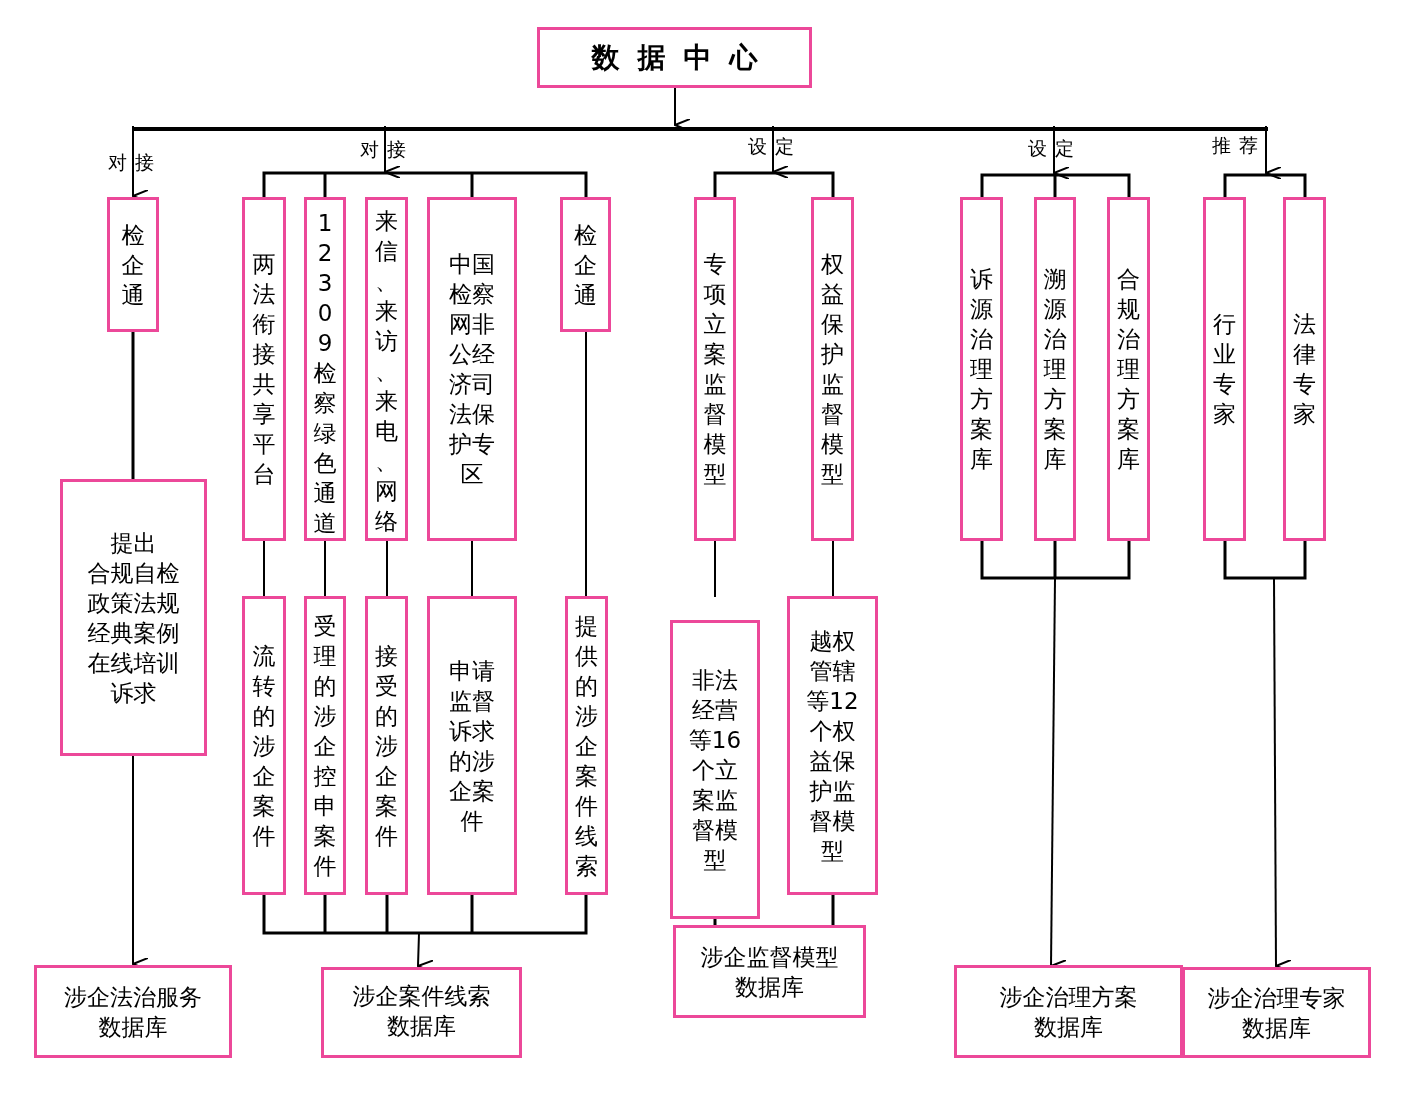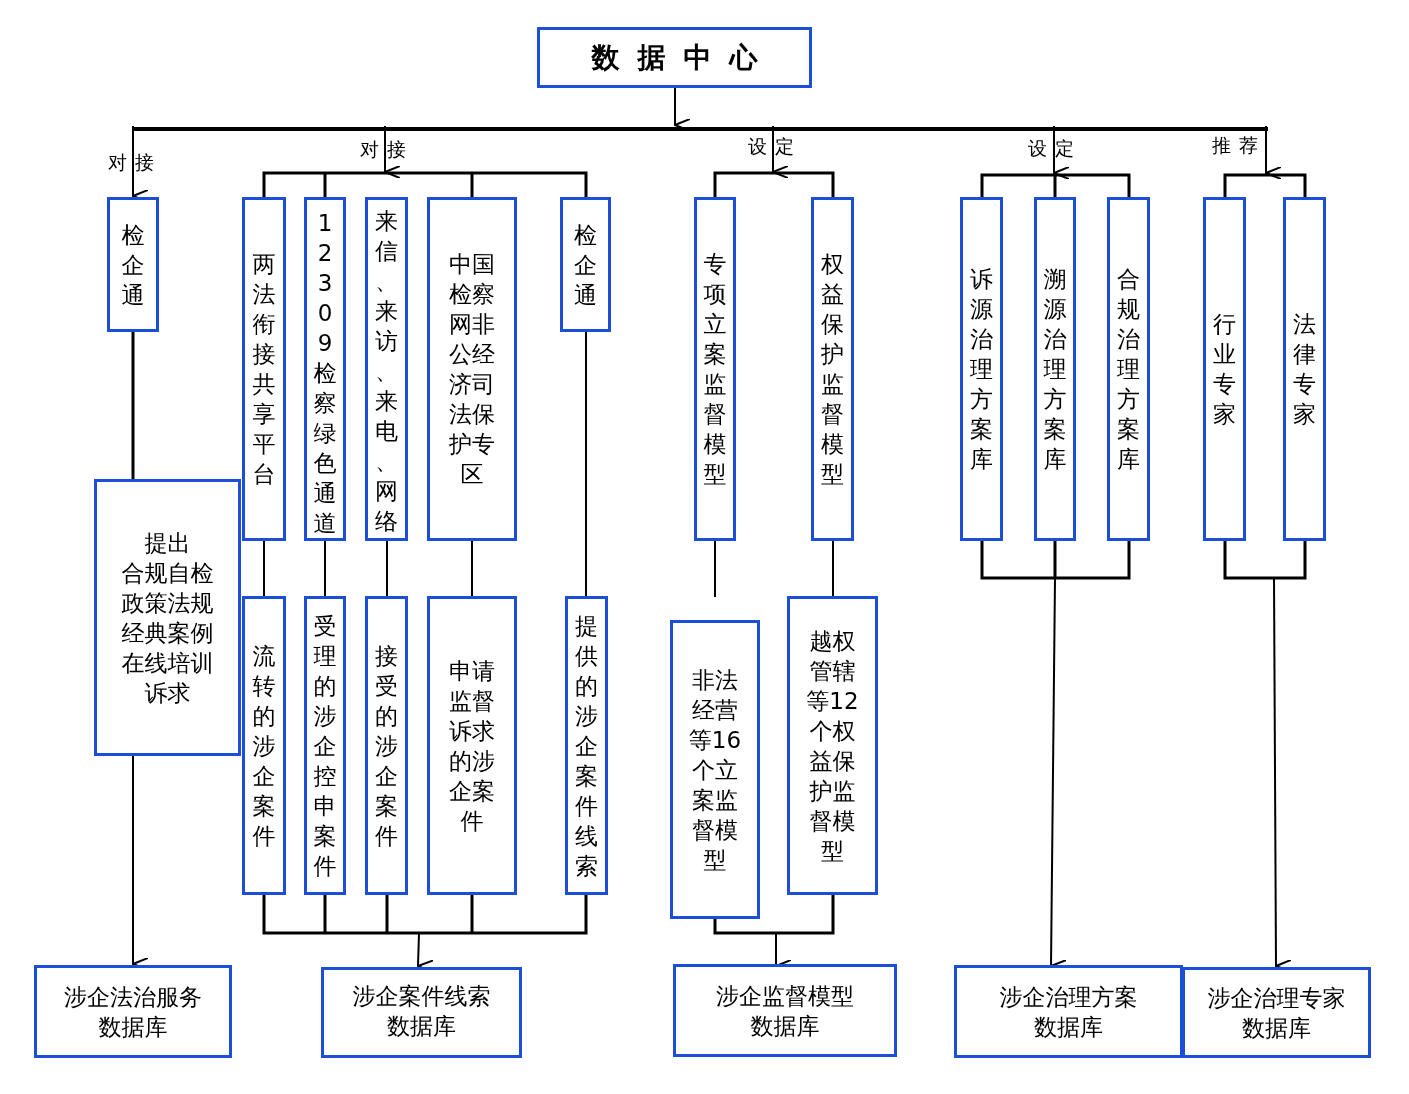--- a/index.html
+++ b/index.html
@@ -1,18 +1,18 @@
 <!DOCTYPE html>
 <html><head>
 <meta charset="utf-8">
 <style>
   html,body{margin:0;padding:0;background:#fff;}
   body{width:1409px;height:1094px;position:relative;overflow:hidden;font-family:"DejaVu Sans","Liberation Sans",sans-serif;color:#000;}
   svg.lines{position:absolute;left:0;top:0;width:1409px;height:1094px;}
-  .box{position:absolute;box-sizing:border-box;border:3px solid #1d4ed8;background:#fff;display:flex;align-items:center;justify-content:center;text-align:center;}
+  .box{position:absolute;box-sizing:border-box;border:3px solid #ec4899;background:#fff;display:flex;align-items:center;justify-content:center;text-align:center;}
   .vt{font-size:23px;line-height:30px;white-space:pre-line;}
   .vt2{font-size:23px;line-height:30px;white-space:pre-line;}
   .ht{font-size:23px;line-height:30px;white-space:pre-line;}
   .title{font-size:28px;font-weight:bold;letter-spacing:18px;padding-left:18px;}
   .lbl{position:absolute;font-size:19px;letter-spacing:8px;white-space:nowrap;}
 </style>
 </head>
 <body>
 
 <svg class="lines" xmlns="http://www.w3.org/2000/svg">
@@ -75,21 +75,21 @@
 <span class="lbl" style="left:360px;top:137px;">对接</span>
 <span class="lbl" style="left:748px;top:134px;">设定</span>
 <span class="lbl" style="left:1028px;top:136px;">设定</span>
 <span class="lbl" style="left:1212px;top:133px;">推荐</span>
 
 <div class="box" style="left:107px;top:197px;width:52px;height:135px;">
   <span class="vt">检
 企
 通</span>
 </div>
-<div class="box" style="left:60px;top:479px;width:147px;height:277px;margin-left:34px;">
+<div class="box" style="left:60px;top:479px;width:147px;height:277px;">
   <span class="ht">提出
 合规自检
 政策法规
 经典案例
 在线培训
 诉求</span>
 </div>
 <div class="box" style="left:34px;top:965px;width:198px;height:93px;">
   <span class="ht">涉企法治服务
 数据库</span>
@@ -232,21 +232,21 @@
 <div class="box" style="left:787px;top:596px;width:91px;height:299px;">
   <span class="vt2">越权
 管辖
 等12
 个权
 益保
 护监
 督模
 型</span>
 </div>
-<div class="box" style="left:673px;top:964px;width:224px;height:93px;">
+<div class="box" style="left:673px;top:925px;width:193px;height:93px;">
   <span class="ht">涉企监督模型
 数据库</span>
 </div>
 
 <div class="box" style="left:960px;top:197px;width:43px;height:344px;">
   <span class="vt">诉
 源
 治
 理
 方

